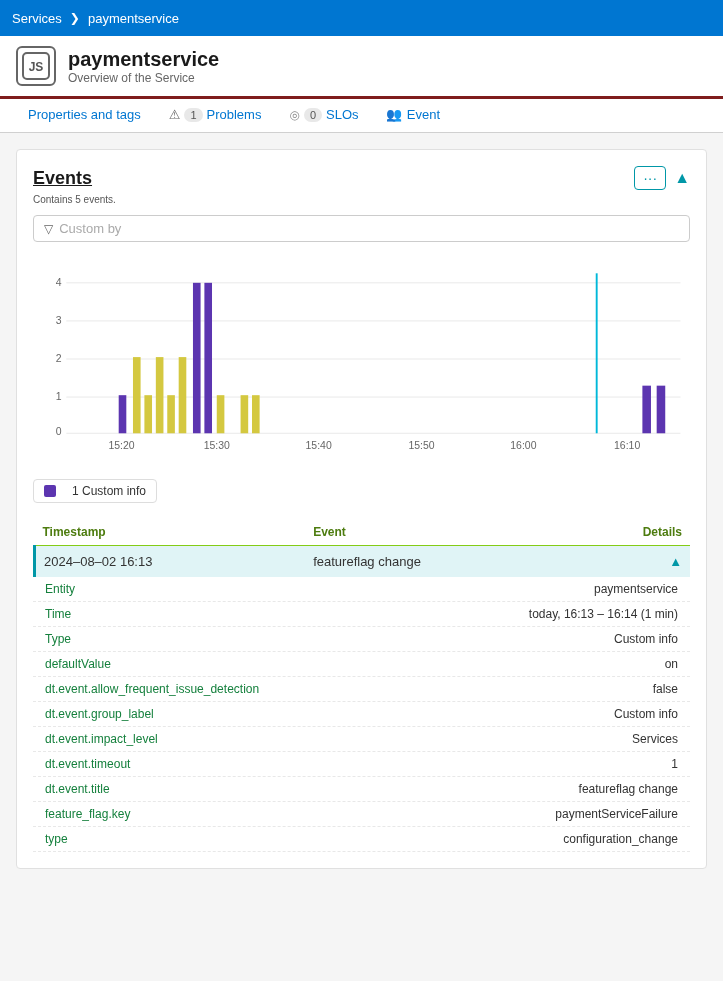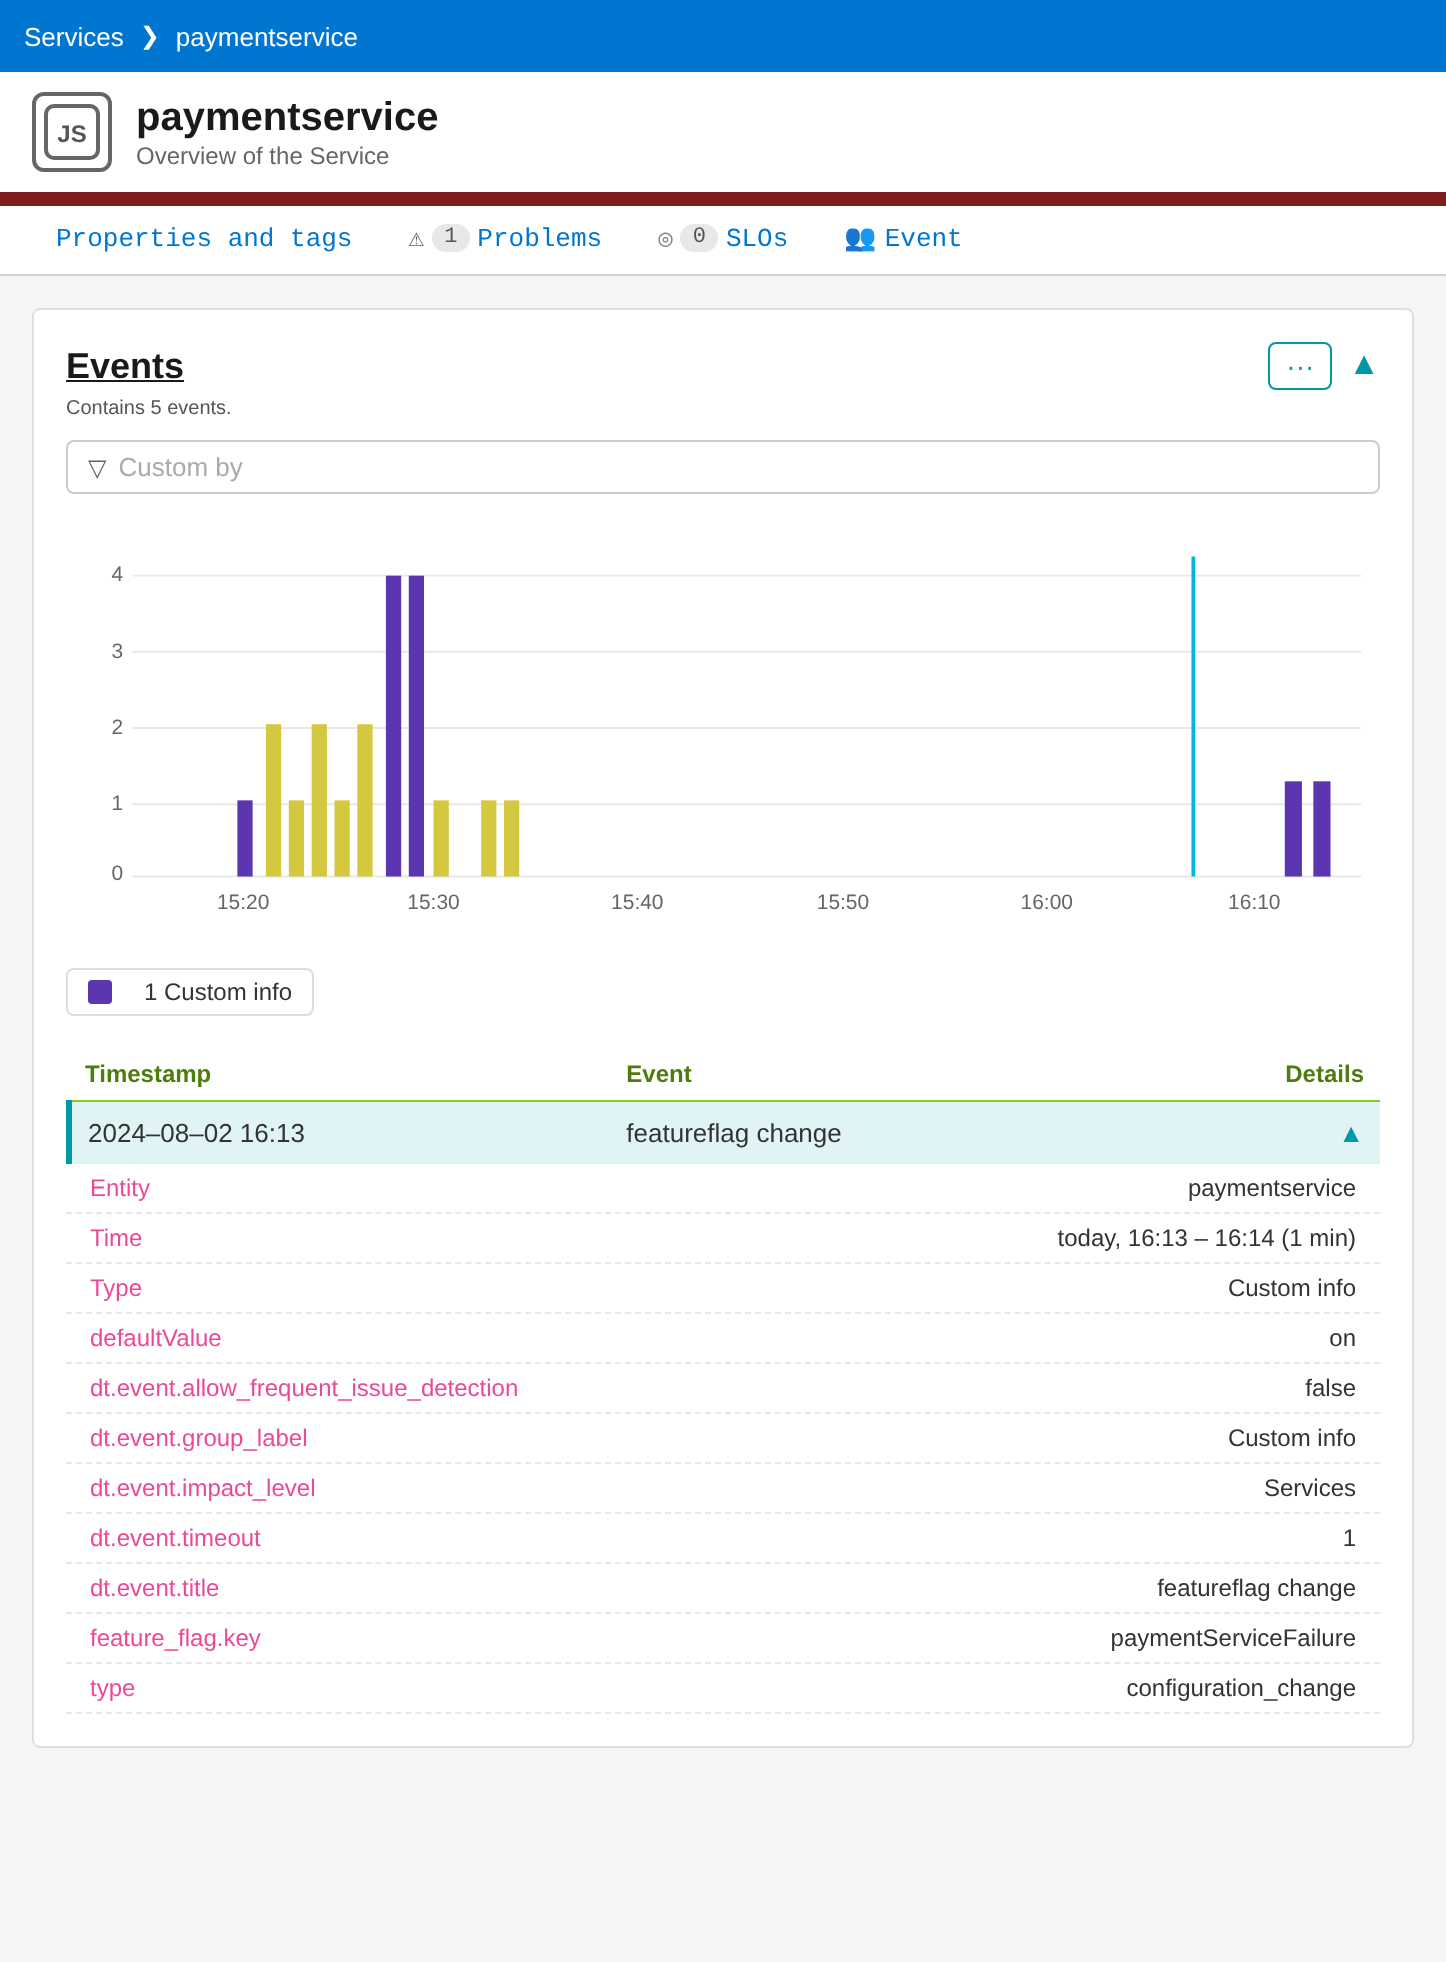--- a/index.html
+++ b/index.html
@@ -32,21 +32,21 @@
       font-weight: 500;
     }
 
     
     .service-header {
       background: white;
       padding: 10px 16px;
       display: flex;
       align-items: center;
       gap: 12px;
-      border-bottom: 7px solid #7f1d1d;
+      border-bottom: 3px solid #7f1d1d;
     }
     .service-icon {
       width: 40px;
       height: 40px;
       border: 2px solid #666;
       border-radius: 6px;
       display: flex;
       align-items: center;
       justify-content: center;
       color: #555;
@@ -68,21 +68,20 @@
     .tab-item {
       padding: 8px 12px;
       font-size: 13px;
       color: #0076d1;
       cursor: pointer;
       border-bottom: 2px solid transparent;
       display: flex;
       align-items: center;
       gap: 4px;
       white-space: nowrap;
-      font-family: Liberation Mono, monospace;
     }
     .tab-badge {
       background: #e8e8e8;
       border-radius: 10px;
       padding: 1px 6px;
       font-size: 11px;
       color: #555;
     }
     .tab-badge.problem { background: #e8e8e8; }
 
@@ -219,21 +218,21 @@
     }
     .detail-row {
       display: flex;
       justify-content: space-between;
       align-items: center;
       padding: 5px 12px;
       border-bottom: 1px dashed #e8e8e8;
       font-size: 12px;
     }
     .detail-key {
-      color: #ec4899;
+      color: #15803d;
       min-width: 200px;
     }
     .detail-value {
       color: #333;
       text-align: right;
     }
   </style>
 </head>
 <body>
 

